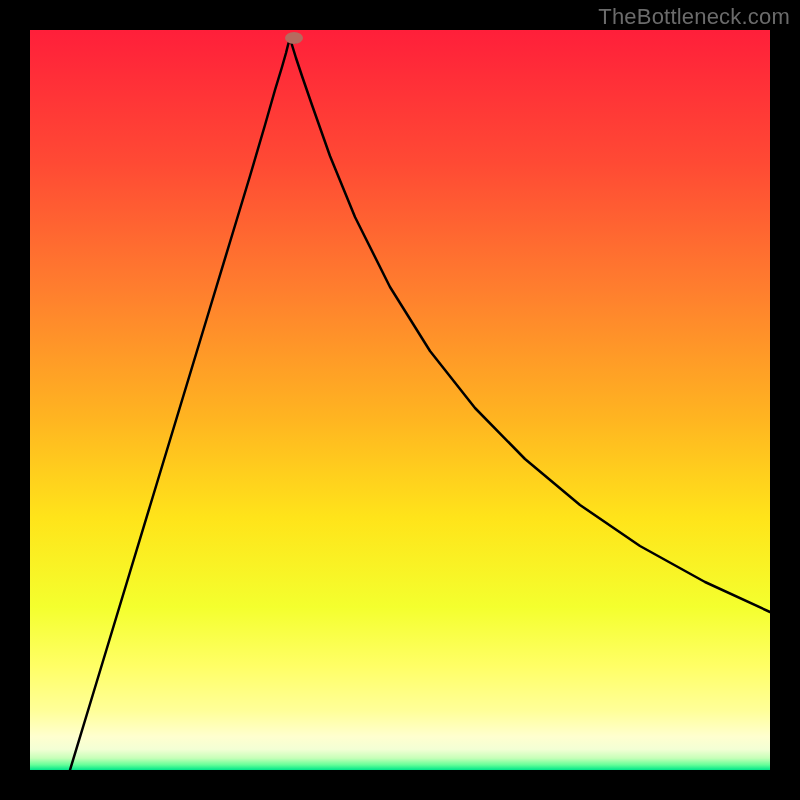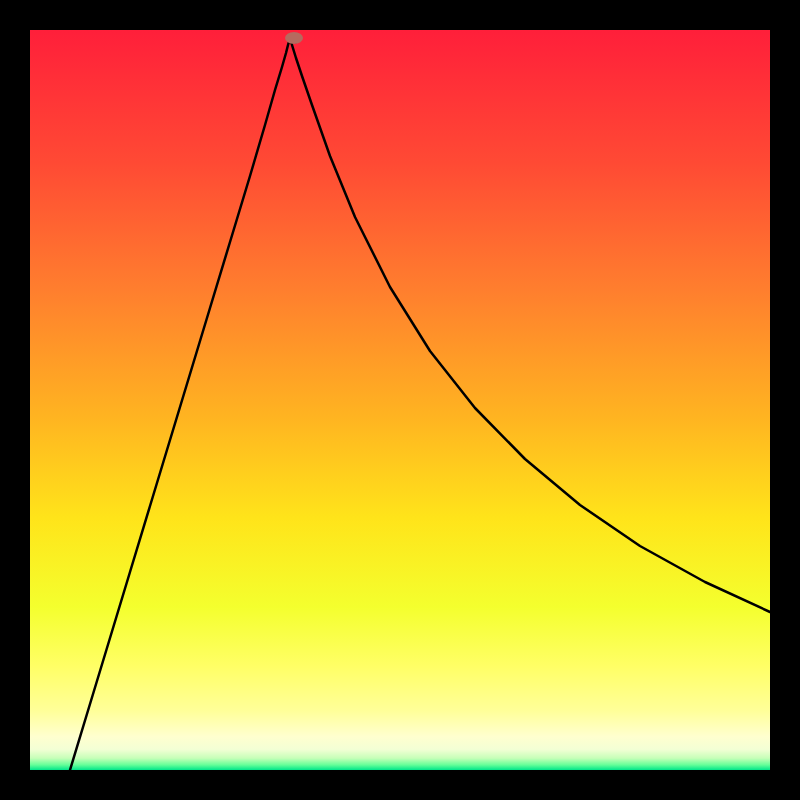--- a/index.html
+++ b/index.html
@@ -36,20 +36,21 @@
     font-weight: 500;
   }
   svg {
     display: block;
   }
 </style>
 </head>
 <body>
 
 <div class="frame">
+  <div class="watermark">TheBottleneck.com</div>
   <div class="plot">
     <svg id="chart-svg" width="740" height="740" viewBox="0 0 740 740">
       <defs>
         <linearGradient id="bg-grad" x1="0" y1="0" x2="0" y2="1">
             <stop offset="0.00%" stop-color="#ff1f3a"></stop>
             <stop offset="18.00%" stop-color="#ff4a34"></stop>
             <stop offset="35.00%" stop-color="#ff7e2e"></stop>
             <stop offset="52.00%" stop-color="#ffb321"></stop>
             <stop offset="66.00%" stop-color="#ffe41a"></stop>
             <stop offset="78.00%" stop-color="#f4ff2e"></stop>

